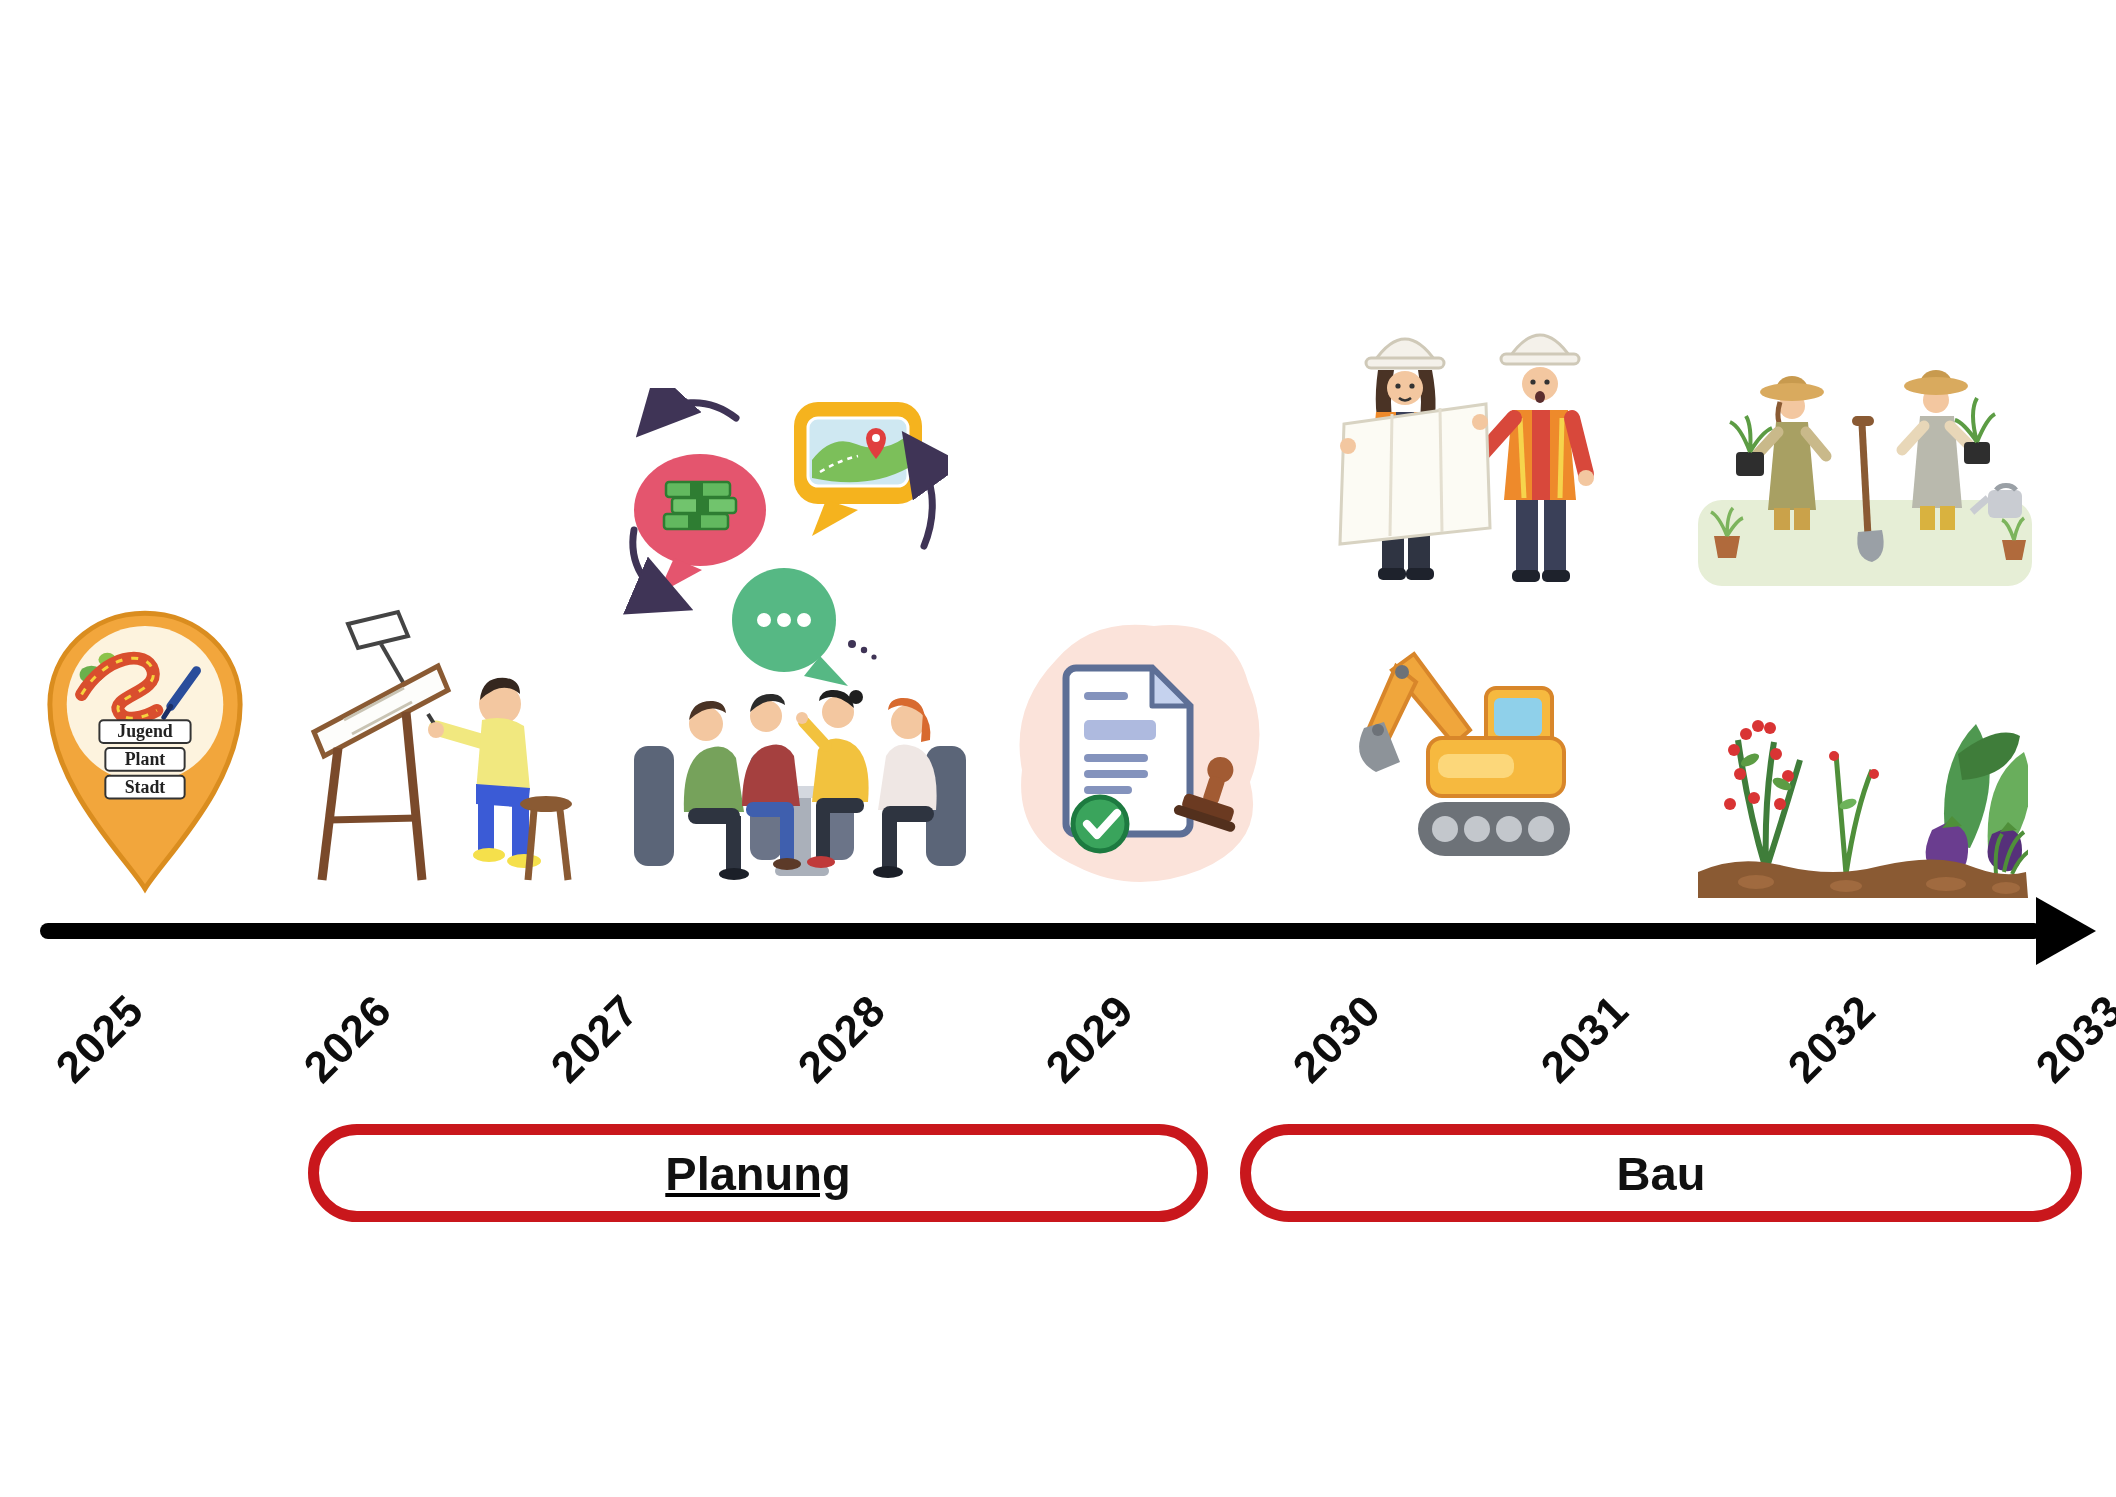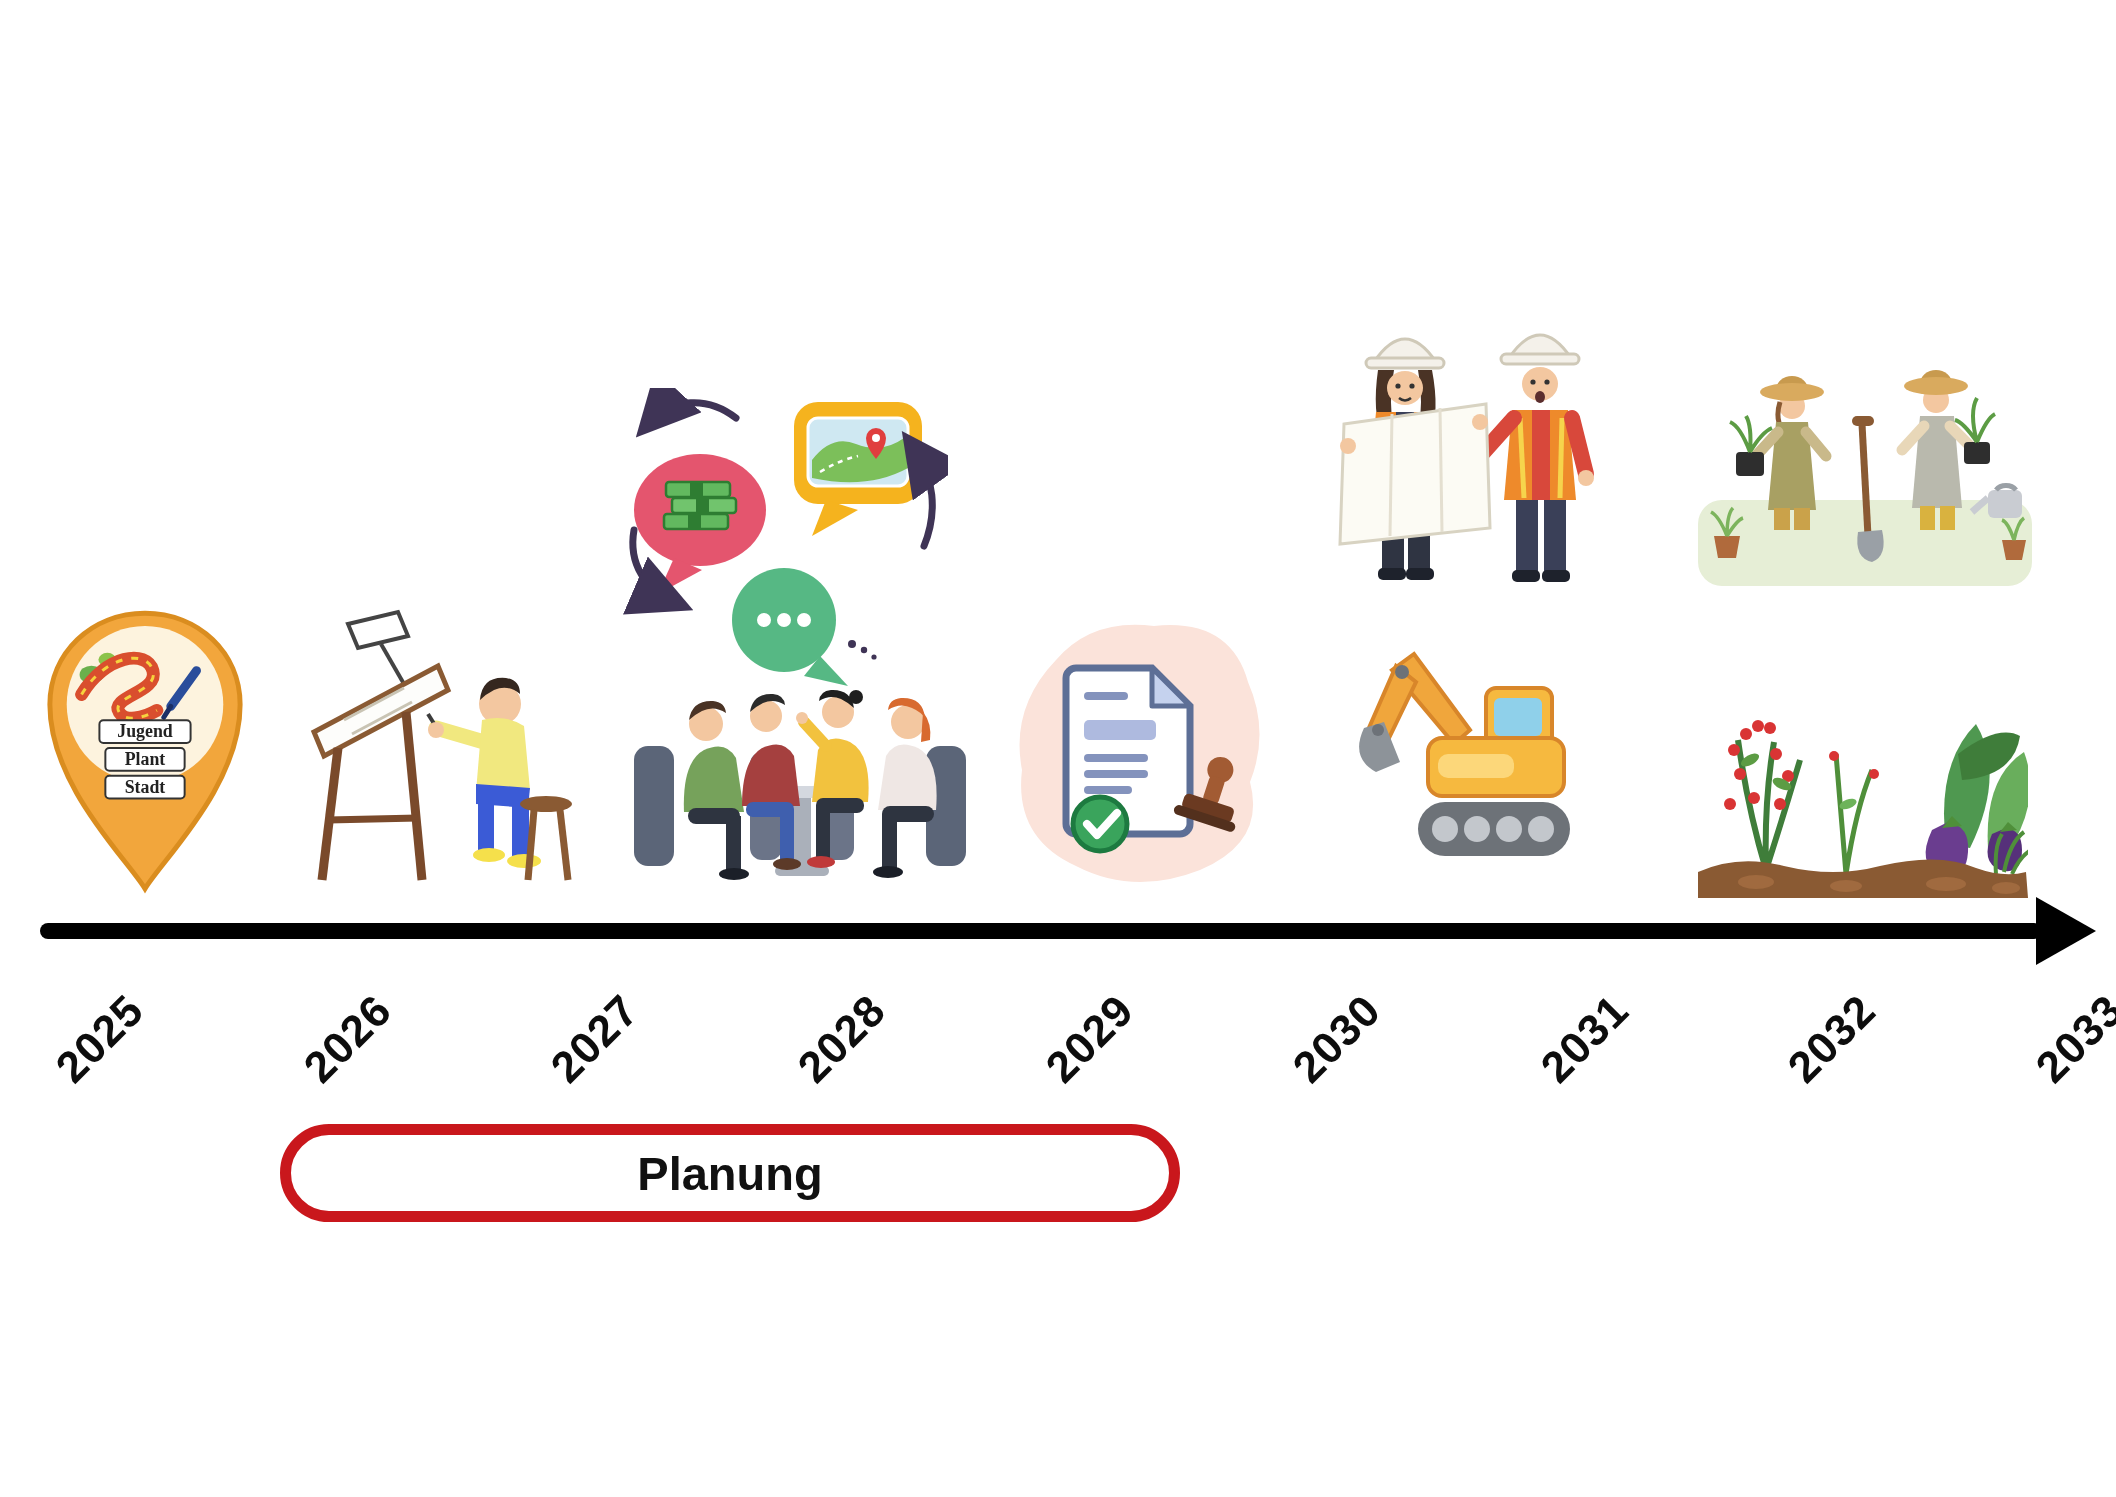--- a/index.html
+++ b/index.html
@@ -24,21 +24,21 @@
     font-size:44px; font-weight:700; color:#0d0d0d; letter-spacing:1px;
   }
   .y0{left:118px}.y1{left:366px}.y2{left:613px}.y3{left:860px}.y4{left:1108px}
   .y5{left:1355px}.y6{left:1603px}.y7{left:1850px}.y8{left:2098px}
 
   
   .phase{ position:absolute; top:1124px; height:98px; background:#fff;
           border:11px solid #c9171c; border-radius:60px;
           display:flex; align-items:center; justify-content:center; }
   .phase span{ font-size:47px; font-weight:700; color:#111; }
-  .phase-planung{ left:280px; width:900px; }
+  .phase-planung{ left:308px; width:900px;text-decoration:underline; }
   .phase-bau{ left:1240px; width:842px; }
 
   
   .pos-logo     { left:36px;   top:602px; width:218px; height:292px; }
   .pos-draft    { left:286px;  top:608px; width:302px; height:284px; }
   .pos-bubbles  { left:608px;  top:388px; width:340px; height:308px; }
   .pos-meeting  { left:630px;  top:660px; width:340px; height:248px; }
   .pos-approval { left:1004px; top:612px; width:268px; height:288px; }
   .pos-workers  { left:1338px; top:306px; width:282px; height:318px; }
   .pos-excavator{ left:1344px; top:626px; width:254px; height:258px; }
@@ -437,14 +437,17 @@
   <div class="year y7">
       <span>2032</span>
     </div>
   <div class="year y8">
       <span>2033</span>
     </div>
 
   <div class="phase phase-planung">
     <span>Planung</span>
   </div>
+  <div class="phase phase-bau">
+    <span>Bau</span>
+  </div>
 
 </div>
 
 </body></html>

